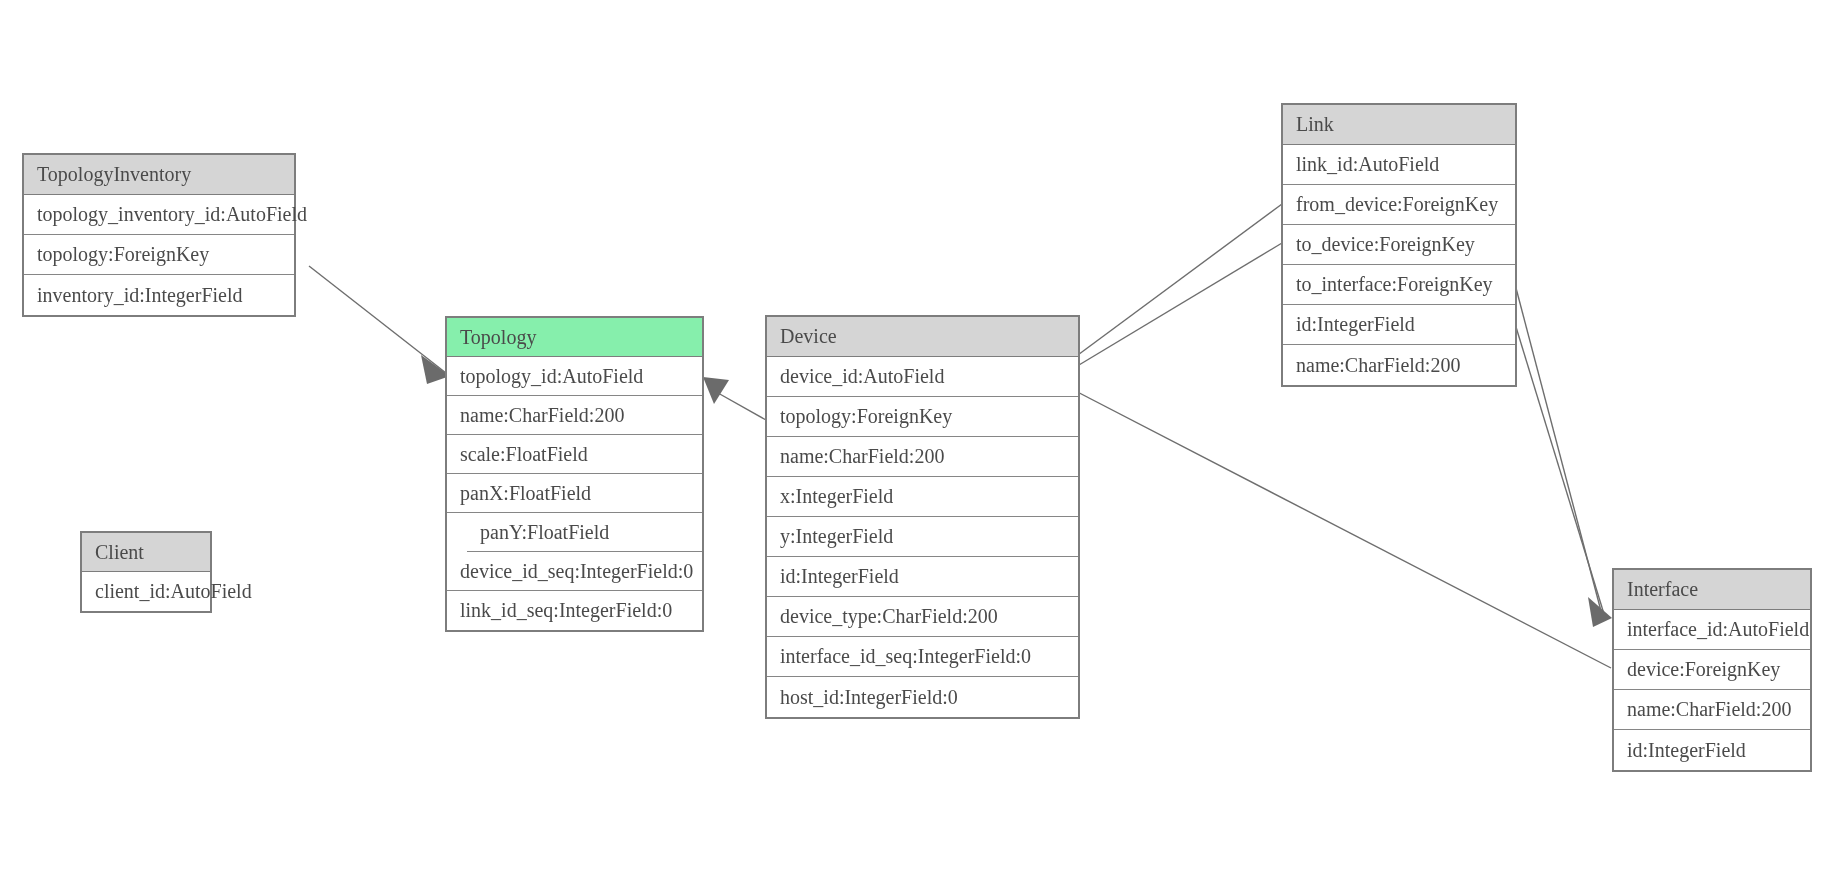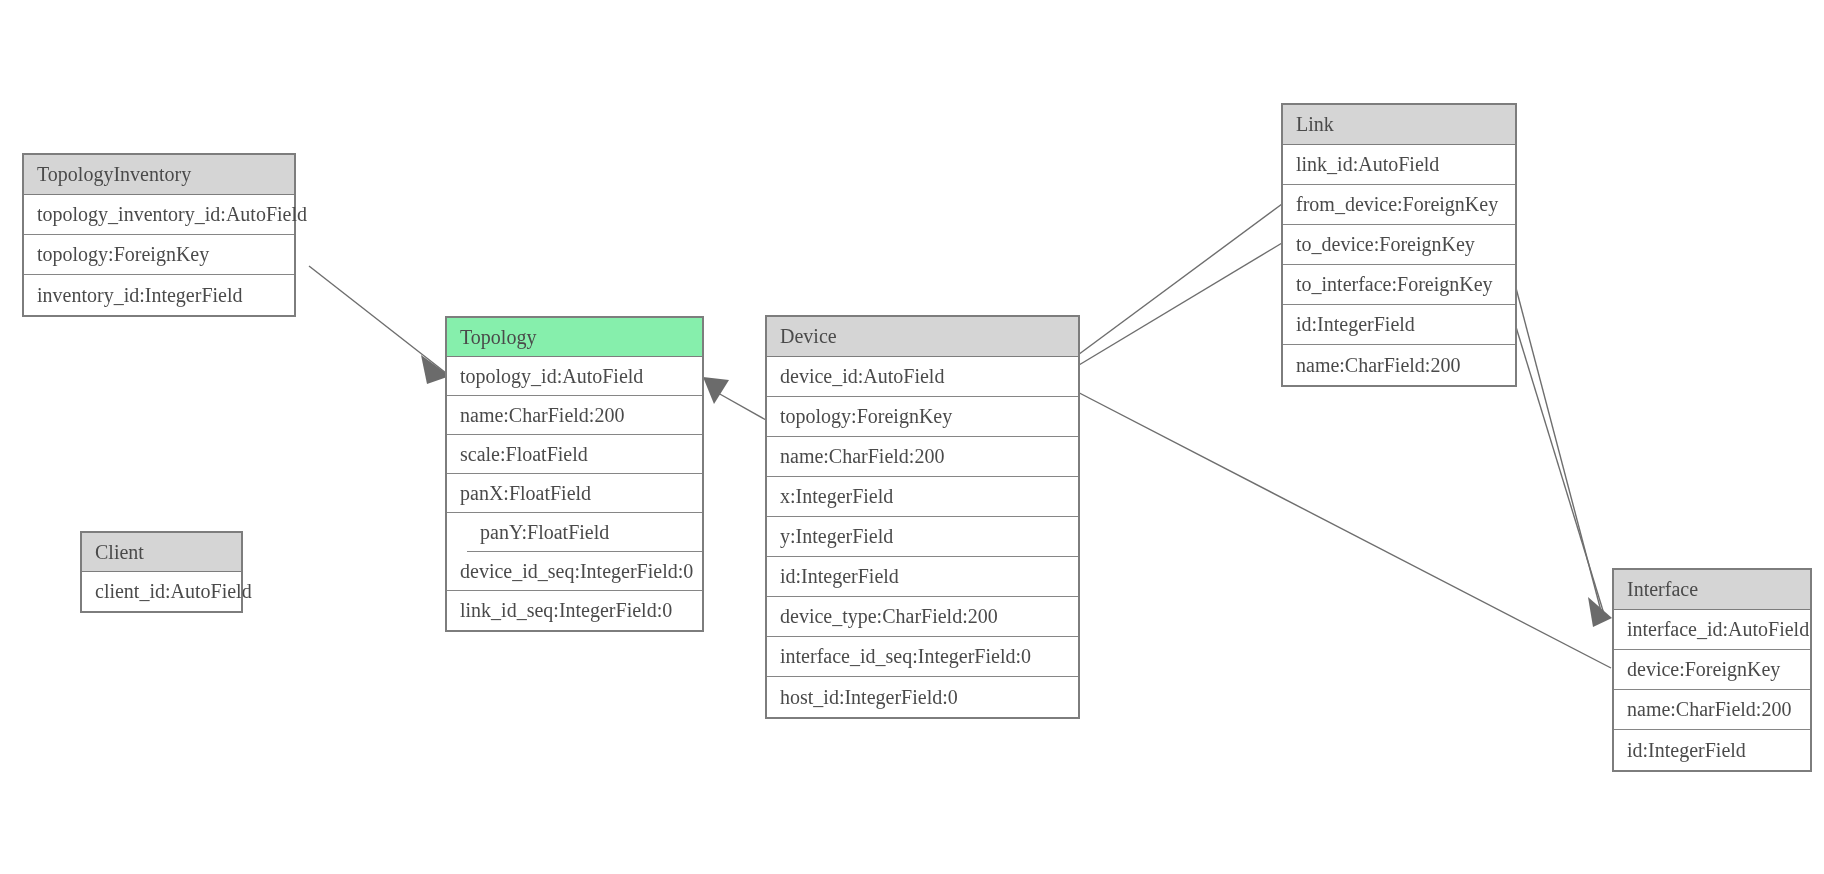--- a/index.html
+++ b/index.html
@@ -69,21 +69,21 @@
       <div class="entity" style="left: 445px; top: 316px; width: 259px; border-color: rgb(125, 125, 125); color: rgb(74, 74, 74);">
         <div class="entity-header" style="height: 39px; background: #86efac;">Topology</div>
         <div class="entity-row" style="height: 39px;">topology_id:AutoField</div>
         <div class="entity-row" style="height: 39px;">name:CharField:200</div>
         <div class="entity-row" style="height: 39px;">scale:FloatField</div>
         <div class="entity-row" style="height: 39px;">panX:FloatField</div>
         <div class="entity-row" style="height: 39px; margin-left: 20px;">panY:FloatField</div>
         <div class="entity-row" style="height: 39px;">device_id_seq:IntegerField:0</div>
         <div class="entity-row" style="height: 39px;">link_id_seq:IntegerField:0</div>
       </div>
-      <div class="entity" style="left: 80px; top: 531px; width: 163px; border-color: rgb(125, 125, 125); color: rgb(74, 74, 74);">
+      <div class="entity" style="left: 80px; top: 531px; width: 132px; border-color: rgb(125, 125, 125); color: rgb(74, 74, 74);">
         <div class="entity-header" style="height: 39px; background: rgb(213, 213, 213);">Client</div>
         <div class="entity-row" style="height: 39px;">client_id:AutoField</div>
       </div>
       <div class="entity" style="left: 765px; top: 315px; width: 315px; border-color: rgb(125, 125, 125); color: rgb(74, 74, 74);">
         <div class="entity-header" style="height: 40px; background: rgb(213, 213, 213);">Device</div>
         <div class="entity-row" style="height: 40px;">device_id:AutoField</div>
         <div class="entity-row" style="height: 40px;">topology:ForeignKey</div>
         <div class="entity-row" style="height: 40px;">name:CharField:200</div>
         <div class="entity-row" style="height: 40px;">x:IntegerField</div>
         <div class="entity-row" style="height: 40px;">y:IntegerField</div>

